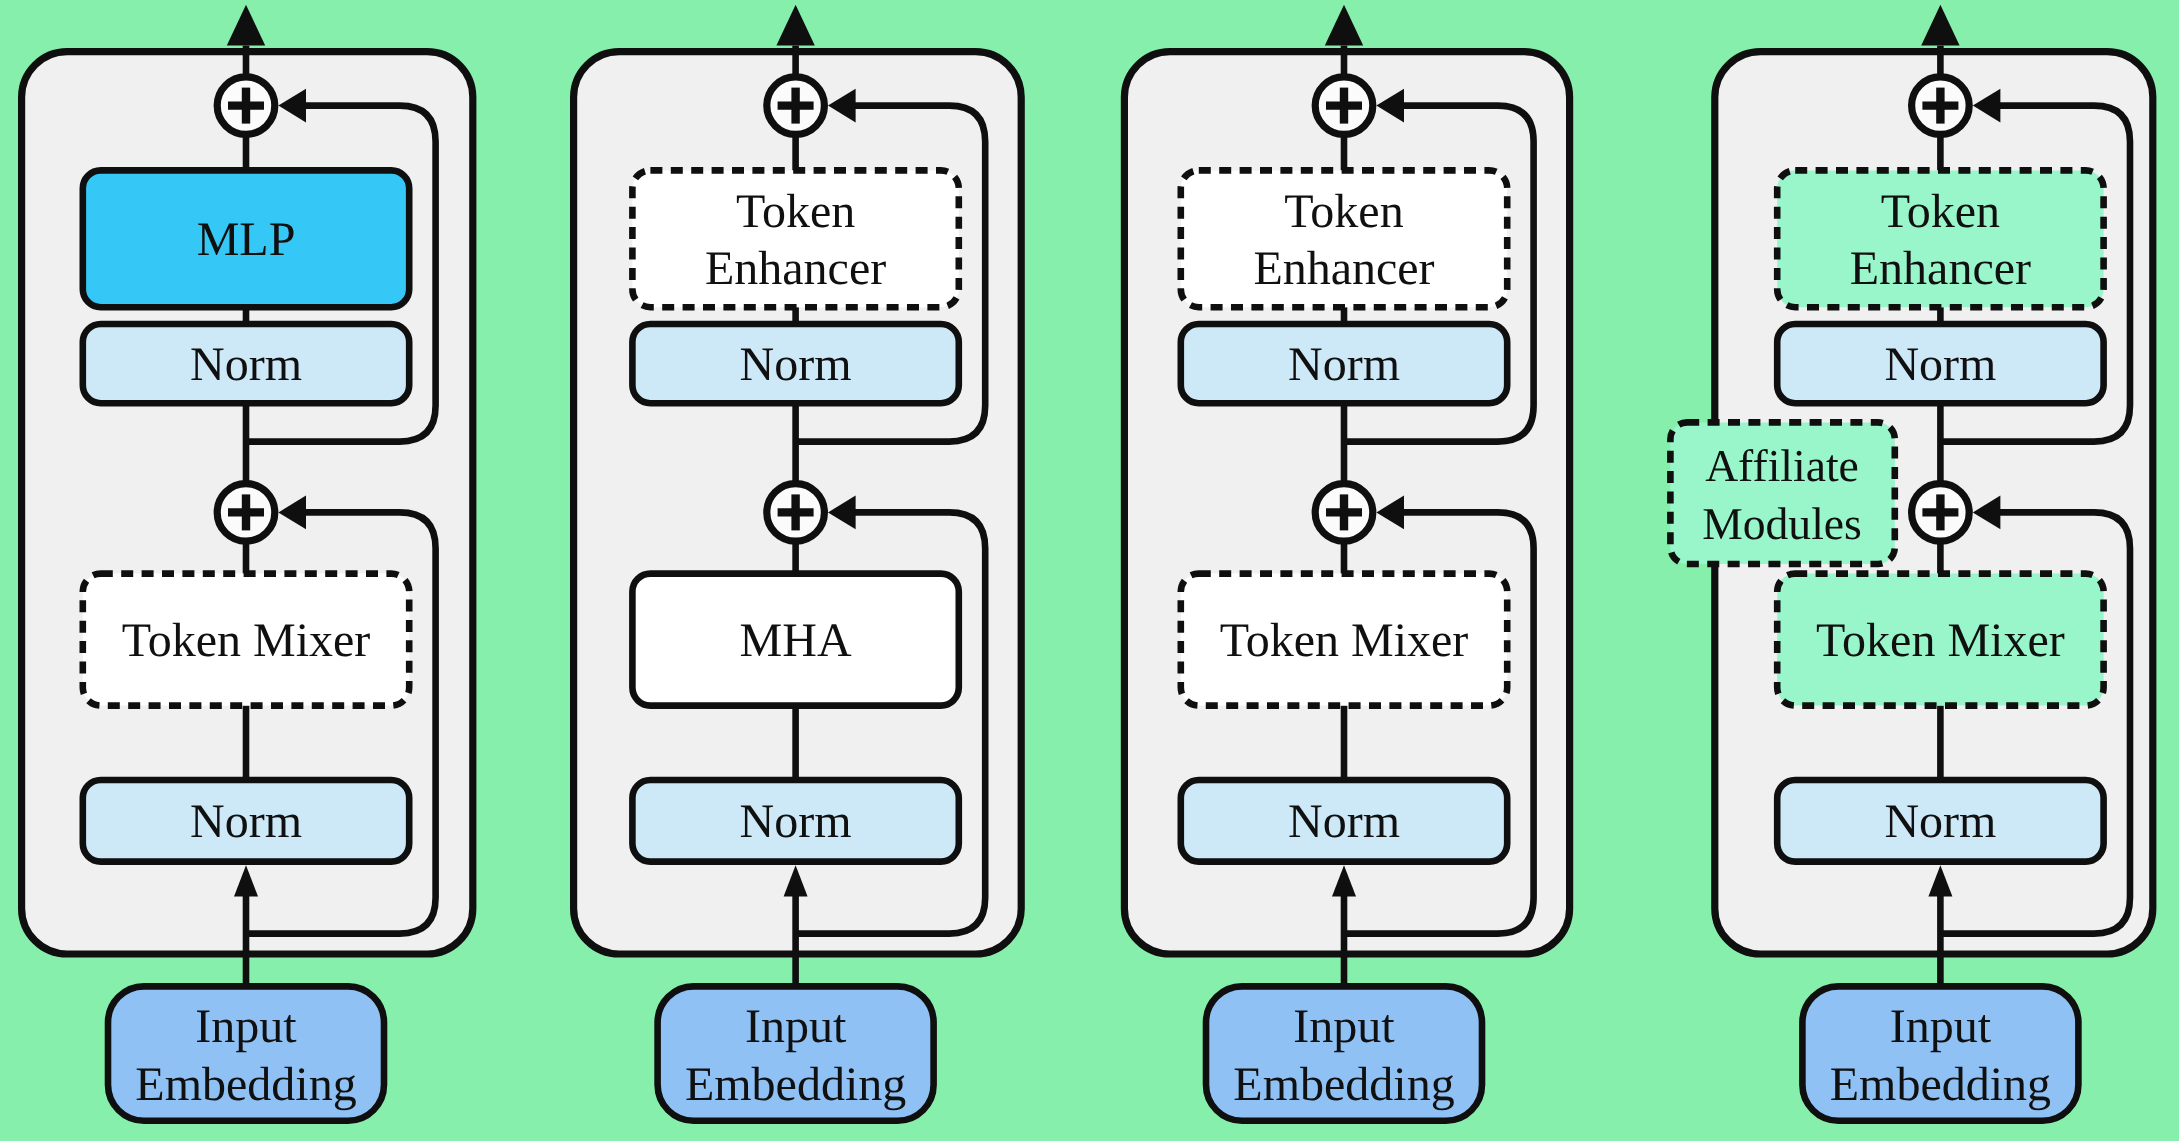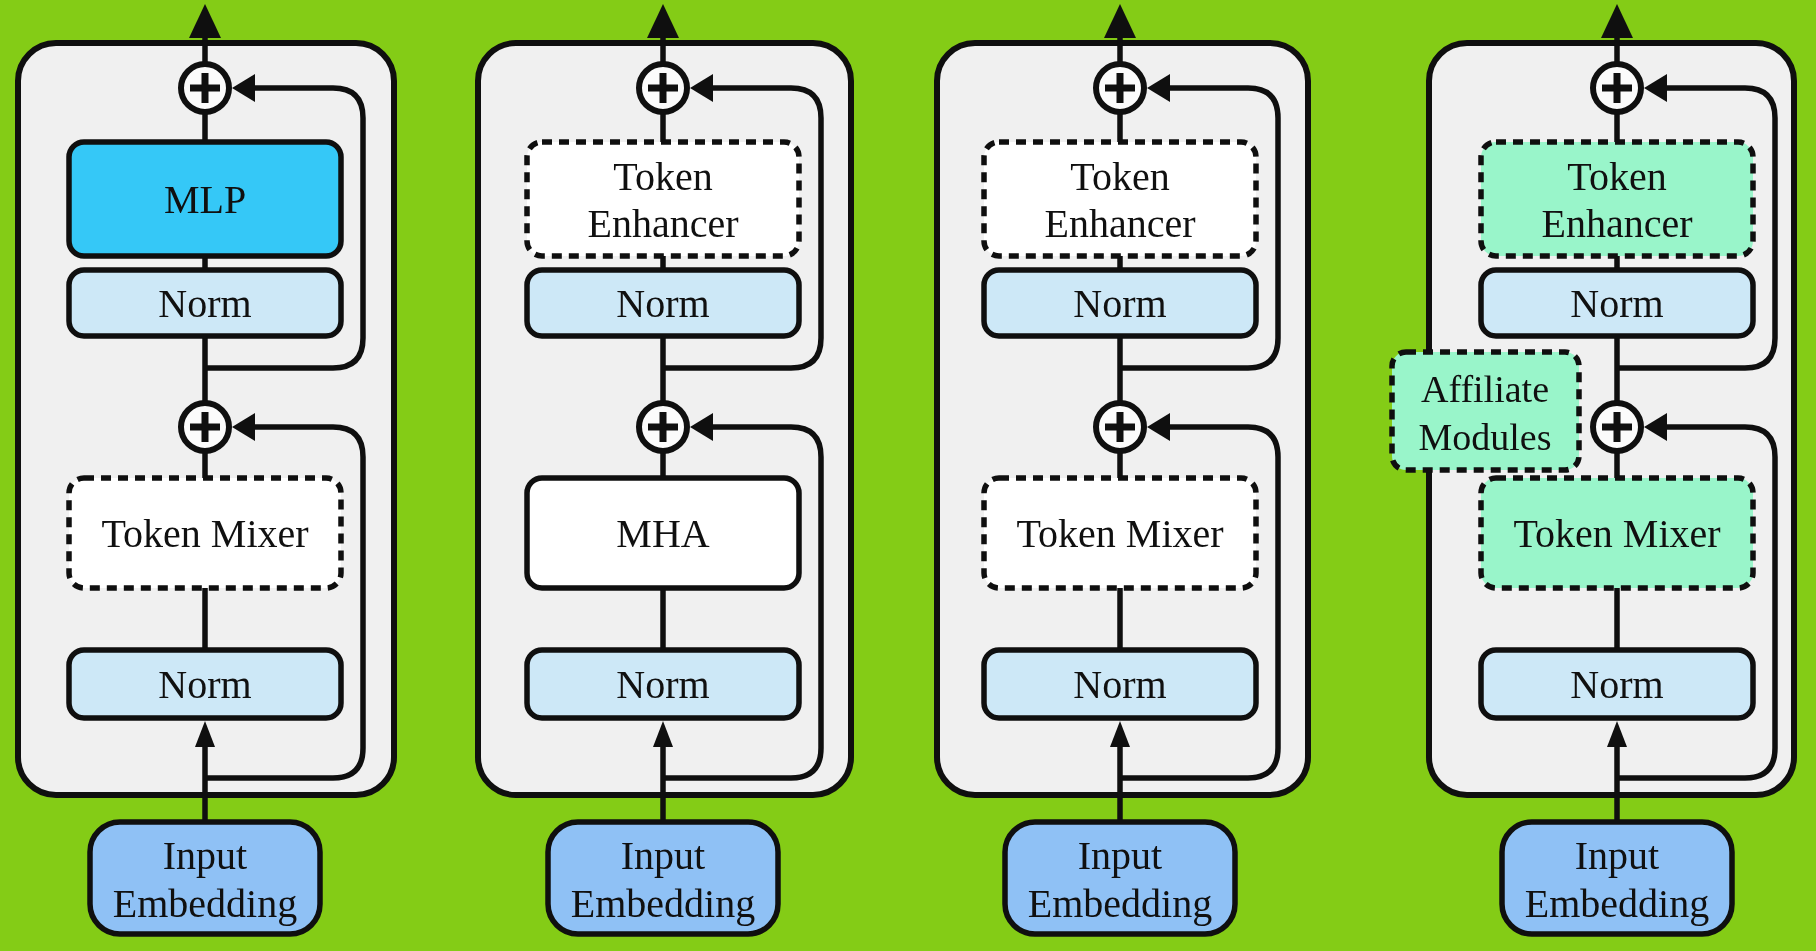--- a/index.html
+++ b/index.html
@@ -4,21 +4,21 @@
 <style>
   html, body {
     margin: 0;
     padding: 0;
     background: #ffffff;
   }
   .stage {
     position: relative;
     width: 1816px;
     height: 951px;
-    background: #84cc16;
+    background: #86efac;
   }
   svg { display: block; }
   .wire      { fill: none; stroke: #0f0f0f; stroke-width: 5.5; }
   .solid     { fill: #0f0f0f; stroke: none; }
   .container { stroke: #0f0f0f; stroke-width: 6; }
   .box       { stroke: #0f0f0f; stroke-width: 5.5; }
   .dashedbox { stroke: #0f0f0f; stroke-width: 5.5; stroke-dasharray: 10 7; }
   .addcirc   { fill: #fbfbfb; stroke: #0f0f0f; stroke-width: 6; }
   .plusarm   { fill: none; stroke: #0f0f0f; stroke-width: 7; }
   text {

